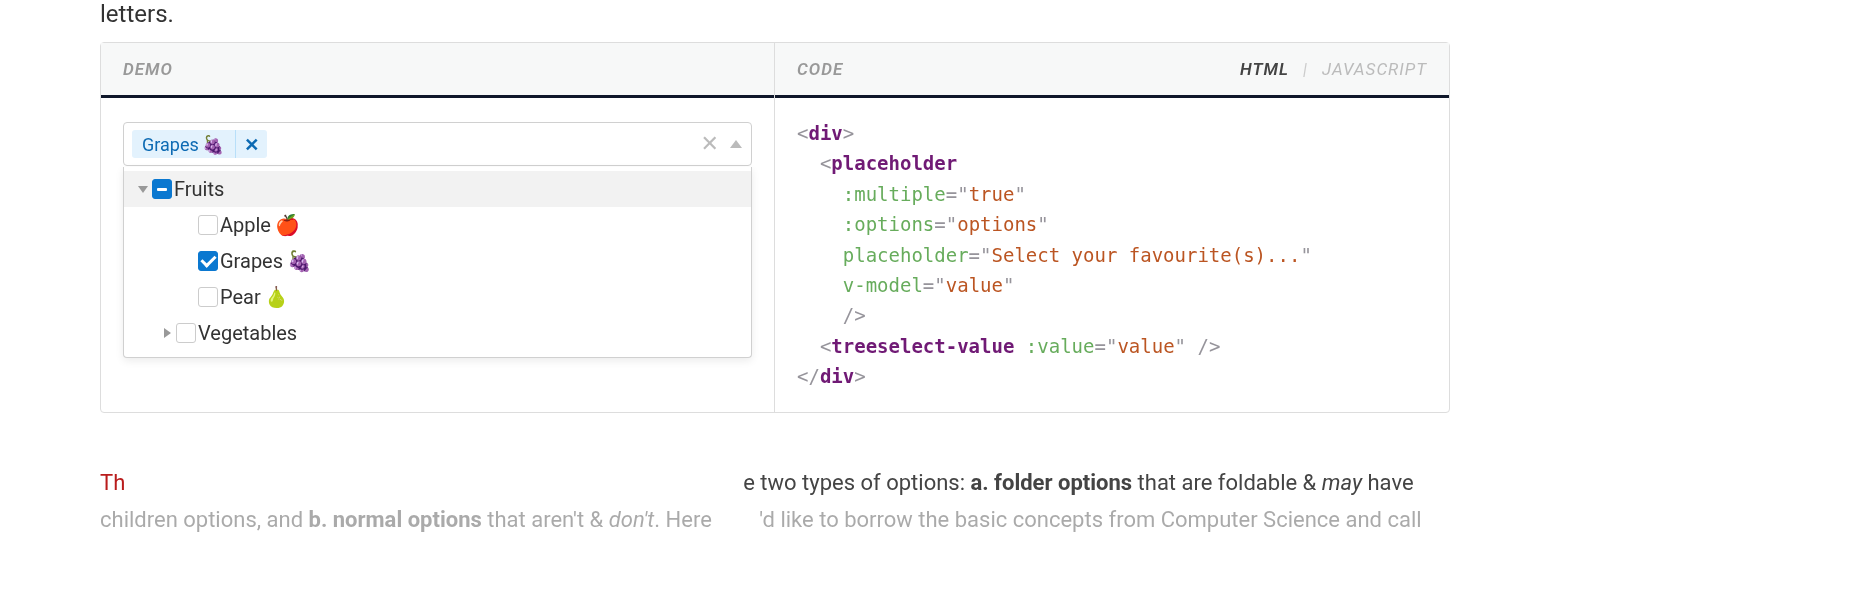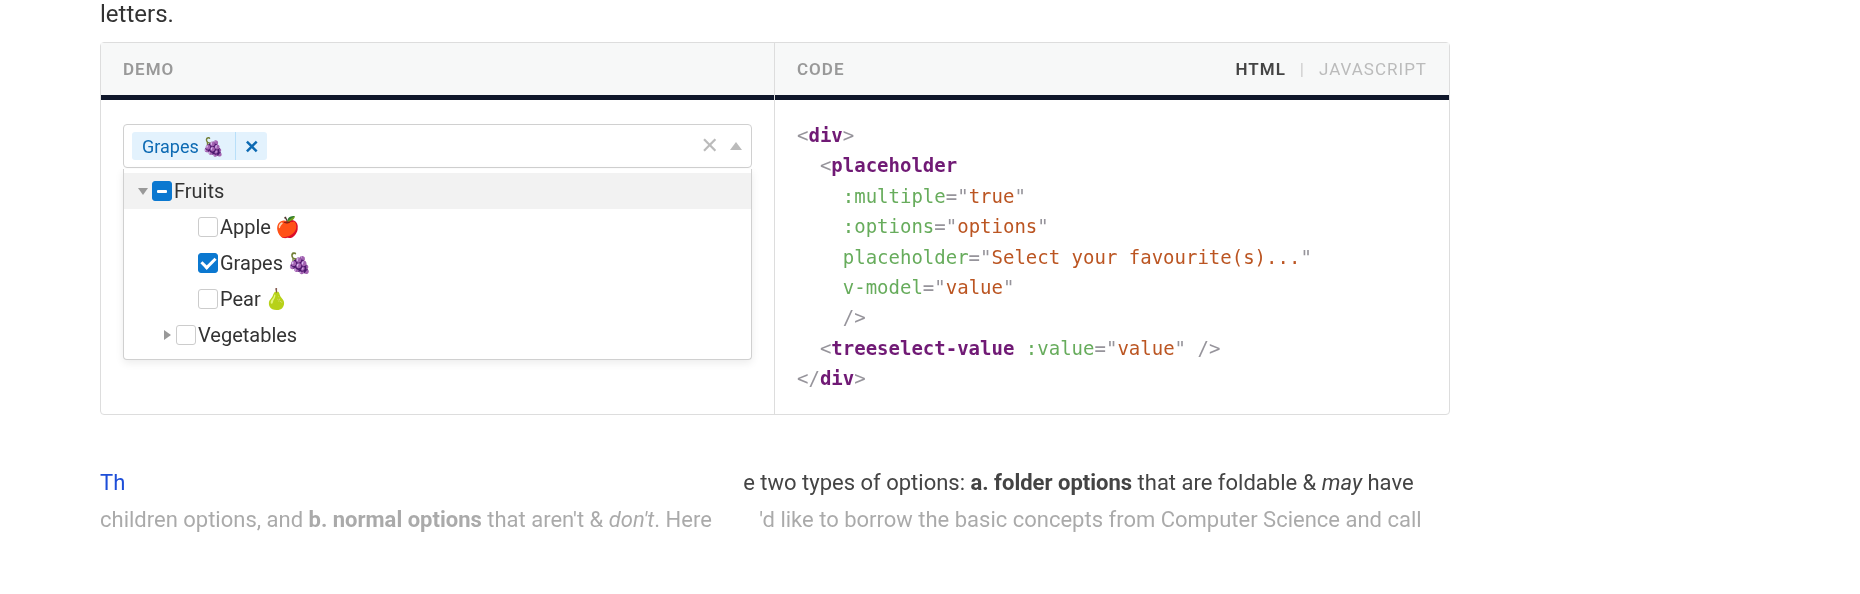--- a/index.html
+++ b/index.html
@@ -34,24 +34,25 @@
       width: 50%;
       border-right: 1px solid #ddd;
       position: relative;
     }
     .code-col {
       width: 50%;
     }
     .col-header {
       background: #f7f8f8;
       padding: 16px 22px;
-      border-bottom: 5px solid #0f172a;
+      border-bottom: 3px solid #0f172a;
       display: flex;
       align-items: flex-end;
       justify-content: space-between;
+      font-style: italic;
     }
     .col-title {
       font-size: 17px;
       font-weight: 600;
       letter-spacing: 1px;
       color: #999;
       text-transform: uppercase;
     }
     .code-tabs {
       display: flex;
@@ -232,21 +233,21 @@
       position: absolute;
       left: 100px;
       top: 464px;
       width: 1350px;
       font-size: 22px;
       line-height: 1.7;
       color: #444;
     }
     .body-text em { font-style: italic; }
     .body-text strong { font-weight: 700; }
-    .clipped { color: #1d4ed8; }
+    .clipped { color: #b91c1c; }
   </style>
 </head>
 <body>
 
 <div class="top-fragment">letters.</div>
 
 <div class="demo-panel">
   <div class="demo-col">
     <div class="col-header">
       <span class="col-title">DEMO</span>

